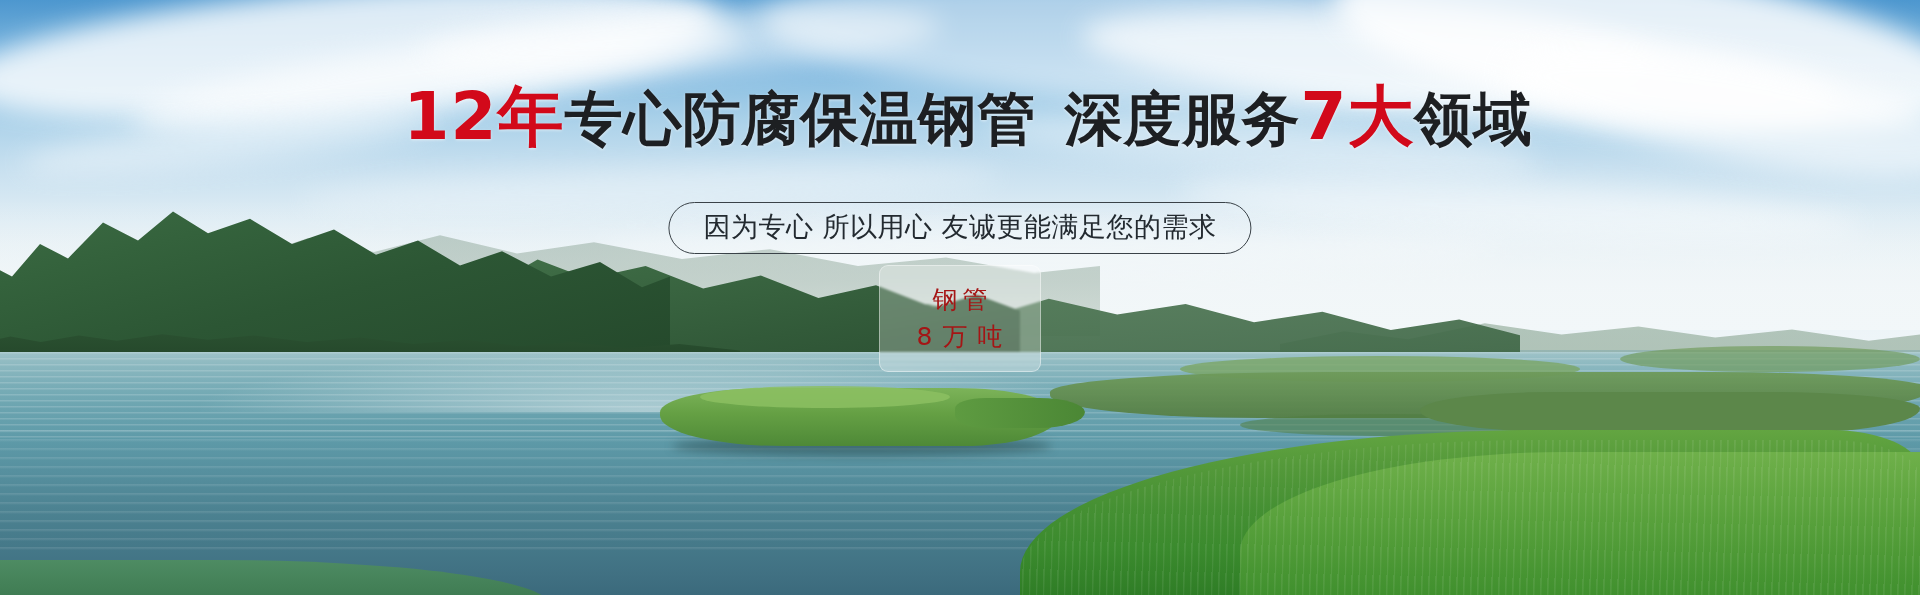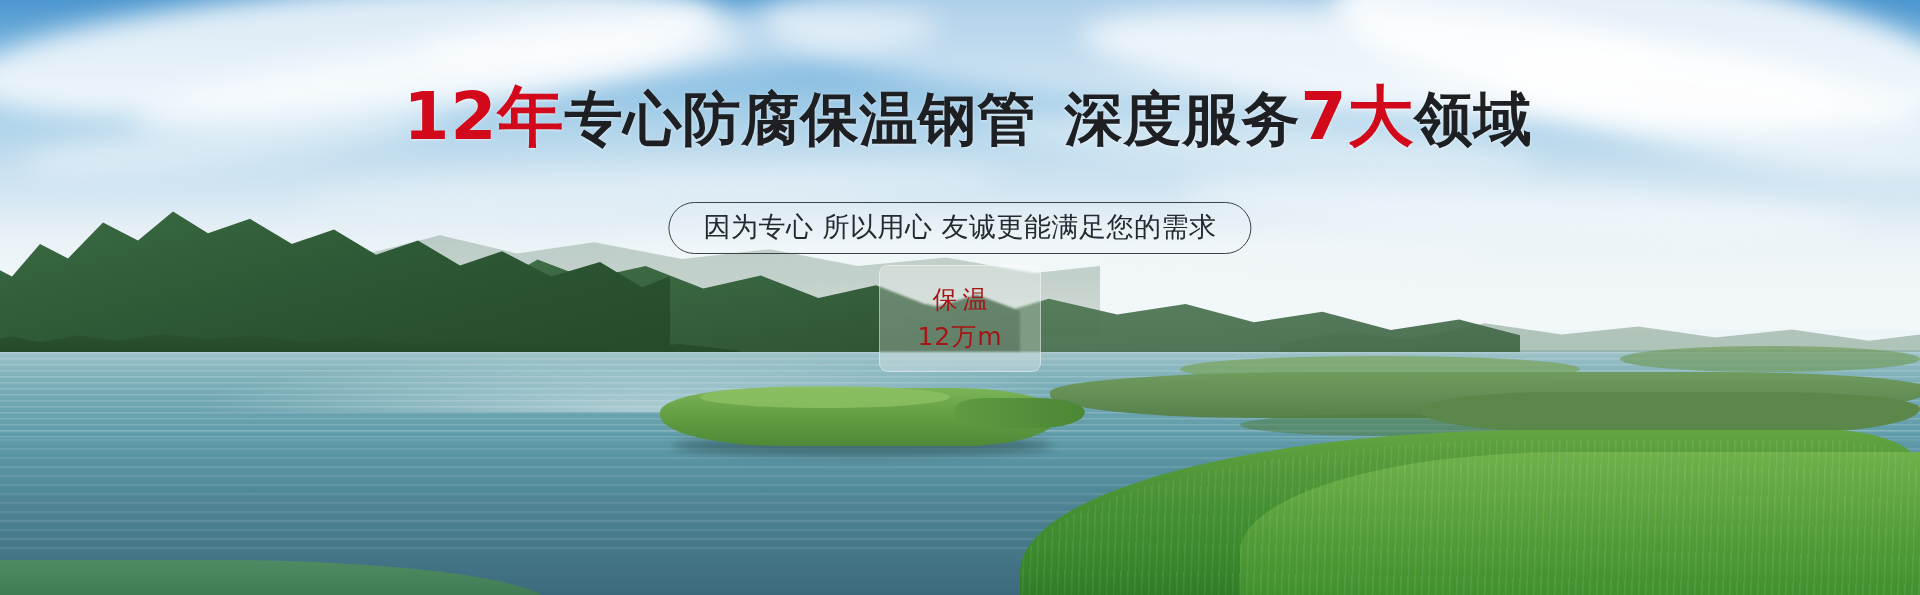--- a/index.html
+++ b/index.html
@@ -302,23 +302,23 @@
   <div class="content">
 
     <div class="headline">
       <span class="hl-red">12年</span><span class="hl-dark">专心防腐保温钢管</span><span class="hl-gap"></span><span class="hl-dark">深度服务</span><span class="hl-red">7大</span><span class="hl-dark">领域</span>
     </div>
 
     <div class="pill">因为专心 所以用心  友诚更能满足您的需求</div>
 
     <div class="cards">
 
-
-
       <div class="card">
-        <div class="card-label">保温</div>
-        <div class="card-value"><span>12万m</span><sup></sup></div>
+        <div class="card-label">钢管</div>
+        <div class="card-value"><span>8 万 吨</span><sup></sup></div>
       </div>
+
+
 
     </div>
 
   </div>
 </div>
 
 </body></html>

